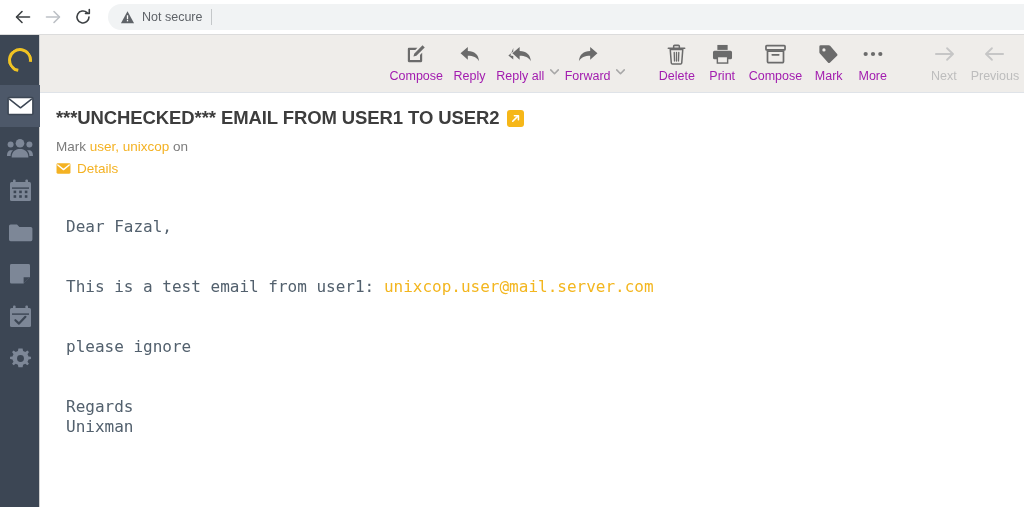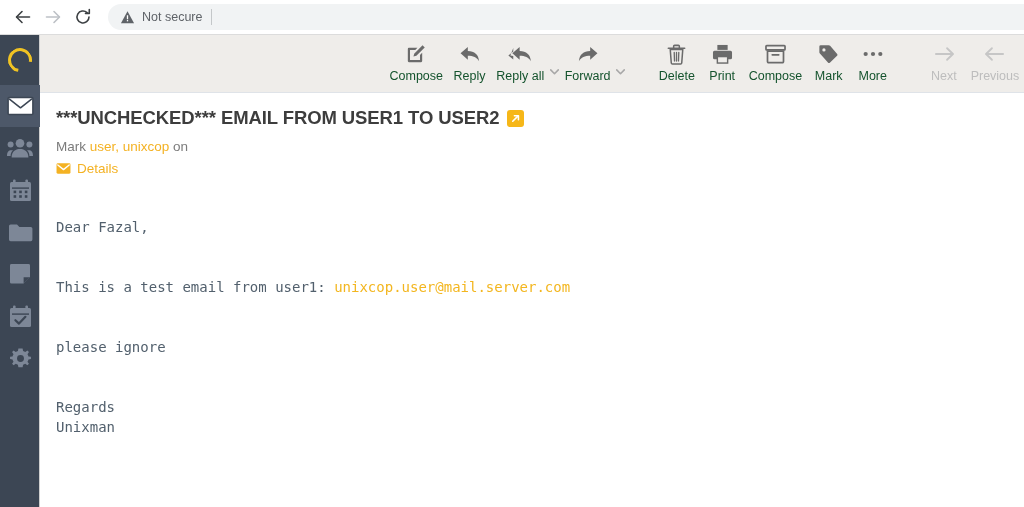--- a/index.html
+++ b/index.html
@@ -98,21 +98,21 @@
   .tb-btn {
     position: relative;
     min-width: 44px;
     padding: 8px 7px 0 7px;
     display: flex; flex-direction: column;
     align-items: center;
     box-sizing: border-box;
   }
   .tb-btn .ico { height: 22px; display: flex; align-items: center; justify-content: center; }
   .tb-btn .lbl {
-    font-size: 12.5px; color: #14532d;
+    font-size: 12.5px; color: #a21caf;
     margin-top: 4px; white-space: nowrap;
   }
   .tb-btn.disabled .lbl { color: #bdbdbd; }
   .tb-caret {
     width: 12px;
     align-self: center;
     margin-top: 16px;
     display: flex; align-items: center; justify-content: center;
   }
   .tb-gap { width: 30px; }
@@ -147,25 +147,25 @@
     margin-bottom: 7px;
   }
   .from-line .sender { color: #f4b223; }
   .details-row {
     display: flex; align-items: center; gap: 6px;
     margin-bottom: 41px;
   }
   .details-label { font-size: 13.5px; color: #f4b223; }
   .body-text {
     font-family: "DejaVu Sans Mono", "Liberation Mono", monospace;
-    font-size: 14px;
+    font-size: 16px;
     color: #52606d;
     line-height: 20px;
     white-space: pre-wrap;
-    margin: 0;
+    margin: 10px;
   }
   .body-text .mail-link { color: #f3b61f; }
 </style>
 </head>
 <body>
 
 <div id="app">
 
   <div class="browser-chrome">
 

